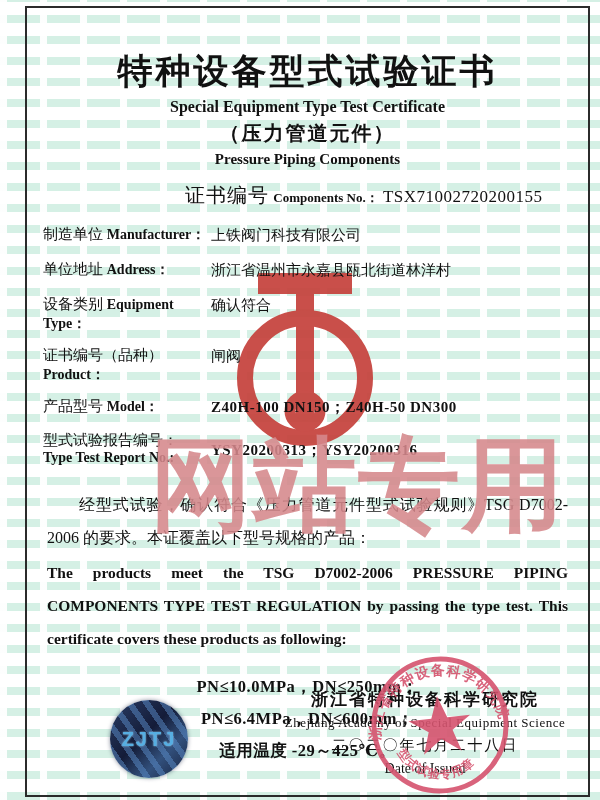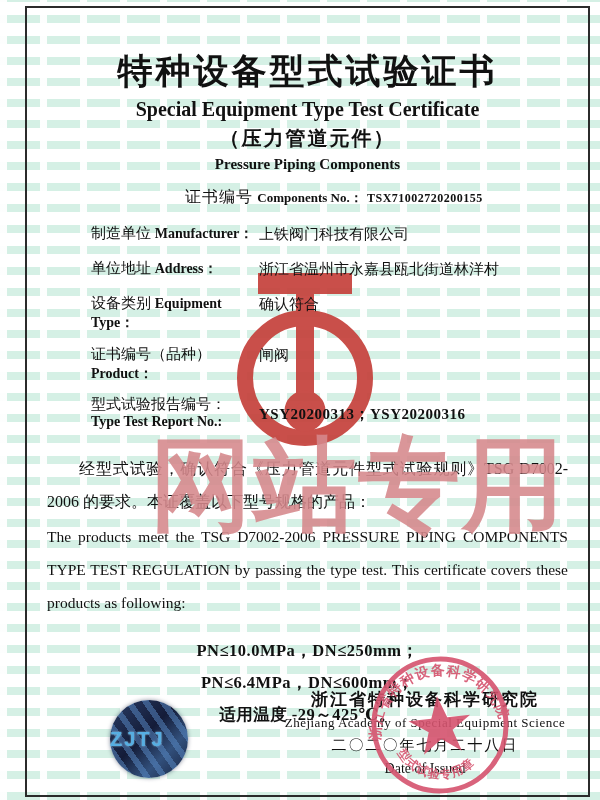--- a/index.html
+++ b/index.html
@@ -8,42 +8,42 @@
     background-color:#fdfffe;
     background-image:
       repeating-linear-gradient(90deg, rgba(255,255,255,0.95) 0 7px, rgba(255,255,255,0) 7px 40px),
       repeating-linear-gradient(0deg, #d5f0e5 0 8px, #ffffff 8px 21px);
   }
   .frame{position:absolute;left:25px;top:6px;right:10px;bottom:3px;border:2px solid #2b2b2b;}
   .content{position:absolute;left:25px;top:6px;right:10px;bottom:3px;z-index:3;}
 
   
   .title-zh{margin-top:42px;text-align:center;font-size:35px;font-weight:bold;color:#111;letter-spacing:3px;}
-  .title-en{text-align:center;font-size:20px;font-weight:bold;color:#111;margin-top:3px;}
+  .title-en{text-align:center;font-size:16px;font-weight:bold;color:#111;margin-top:3px;}
   .sub-zh{text-align:center;font-size:20px;font-weight:bold;color:#111;margin-top:4px;letter-spacing:2px;}
   .sub-en{text-align:center;font-size:15px;font-weight:bold;color:#111;margin-top:4px;}
   .certno{margin-top:14px;margin-left:160px;font-size:17px;color:#111;}
-  .certno .zh{font-size:16px;letter-spacing:1px;}
+  .certno .zh{font-size:20px;letter-spacing:1px;}
   .certno .en{font-weight:bold;font-size:13px;}
-  .certno .no{font-weight:bold;font-size:12px;letter-spacing:0.5px;}
+  .certno .no{font-weight:normal;font-size:17px;letter-spacing:0.5px;}
 
   
   .fields{margin:16px 18px 0 18px;}
   .frow{display:flex;align-items:flex-start;margin-bottom:13px;min-height:22px;}
-  .flabel{width:168px;flex:0 0 168px;font-size:15px;color:#111;line-height:19px;margin-left:48px;}
+  .flabel{width:168px;flex:0 0 168px;font-size:15px;color:#111;line-height:19px;}
   .flabel .en{font-weight:bold;font-size:14px;}
   .fvalue{font-size:15px;color:#111;line-height:19px;padding-top:1px;}
   .fvalue.bold{font-weight:bold;letter-spacing:0.5px;}
   .two-line .flabel{line-height:17px;}
   .two-line .fvalue{padding-top:9px;}
 
   
   .bodytext{margin:22px 22px 0 22px;color:#111;}
   .para-zh{font-size:16px;line-height:33px;text-indent:2em;text-align:justify;}
-  .para-en{font-size:15.5px;font-weight:normal;line-height:33px;text-align:justify;text-align-last:left;margin-top:2px;}
+  .para-en{font-size:15.5px;font-weight:bold;line-height:33px;text-align:justify;text-align-last:left;margin-top:2px;}
   .specs{margin-top:16px;text-align:center;font-weight:bold;font-size:16.5px;line-height:32px;letter-spacing:0.5px;}
   .specs .cn{font-weight:bold;}
 
   
   .footer{position:absolute;left:260px;top:688px;width:330px;text-align:center;color:#111;}
   .issuer-zh{font-size:17px;font-weight:bold;letter-spacing:2px;}
   .issuer-en{font-size:13px;margin-top:4px;letter-spacing:0.5px;}
   .date-zh{font-size:15px;margin-top:5px;letter-spacing:2px;}
   .date-en{font-size:14px;margin-top:6px;}
 
@@ -56,21 +56,21 @@
   .emblem{position:absolute;left:230px;top:265px;z-index:1;opacity:0.92;}
 
   
   .seal{position:absolute;left:355px;top:640px;z-index:5;transform:rotate(-6deg);opacity:0.9;}
 
   
   .holo{position:absolute;left:110px;top:700px;width:78px;height:78px;border-radius:50%;z-index:4;
     background:
       repeating-linear-gradient(55deg, rgba(90,140,200,0.5) 0 6px, rgba(10,20,50,0) 6px 14px),
       linear-gradient(135deg,#2a3d66 0%,#141c38 45%,#32507c 70%,#18223f 100%);
-    display:flex;align-items:center;box-shadow:0 0 4px rgba(20,30,60,0.5);}
+    display:flex;align-items:center;justify-content:center;box-shadow:0 0 4px rgba(20,30,60,0.5);}
   .holo span{color:#56aee2;font-family:"Liberation Sans",sans-serif;font-weight:bold;font-size:20px;letter-spacing:2px;text-shadow:0 0 2px #9fd4f2;}
 </style>
 </head>
 <body>
 
 <div class="page">
   <div class="frame"></div>
 
   <svg class="emblem" width="150" height="190" viewBox="0 0 150 190">
     <g fill="none" stroke="#c5413b">
@@ -102,20 +102,24 @@
         <div class="flabel"><span>单位地址</span> <span class="en">Address：</span></div>
         <div class="fvalue">浙江省温州市永嘉县瓯北街道林洋村</div>
       </div>
       <div class="frow">
         <div class="flabel"><span>设备类别</span> <span class="en">Equipment Type：</span></div>
         <div class="fvalue">确认符合</div>
       </div>
       <div class="frow">
         <div class="flabel"><span>证书编号（品种）</span><span class="en">Product：</span></div>
         <div class="fvalue">闸阀</div>
+      </div>
+      <div class="frow">
+        <div class="flabel"><span>产品型号</span> <span class="en">Model：</span></div>
+        <div class="fvalue bold">Z40H-100 DN150；Z40H-50 DN300</div>
       </div>
       <div class="frow two-line">
         <div class="flabel">
           <span>型式试验报告编号：</span><br>
           <span class="en">Type Test Report No.:</span>
         </div>
         <div class="fvalue bold">YSY20200313；YSY20200316</div>
       </div>
     </div>
 

